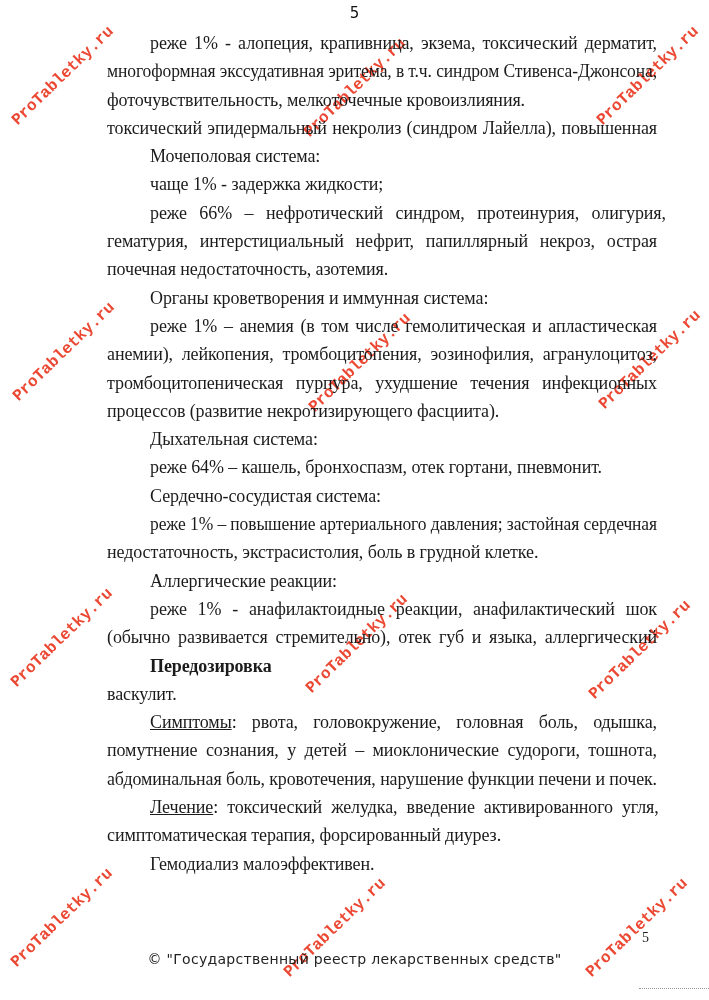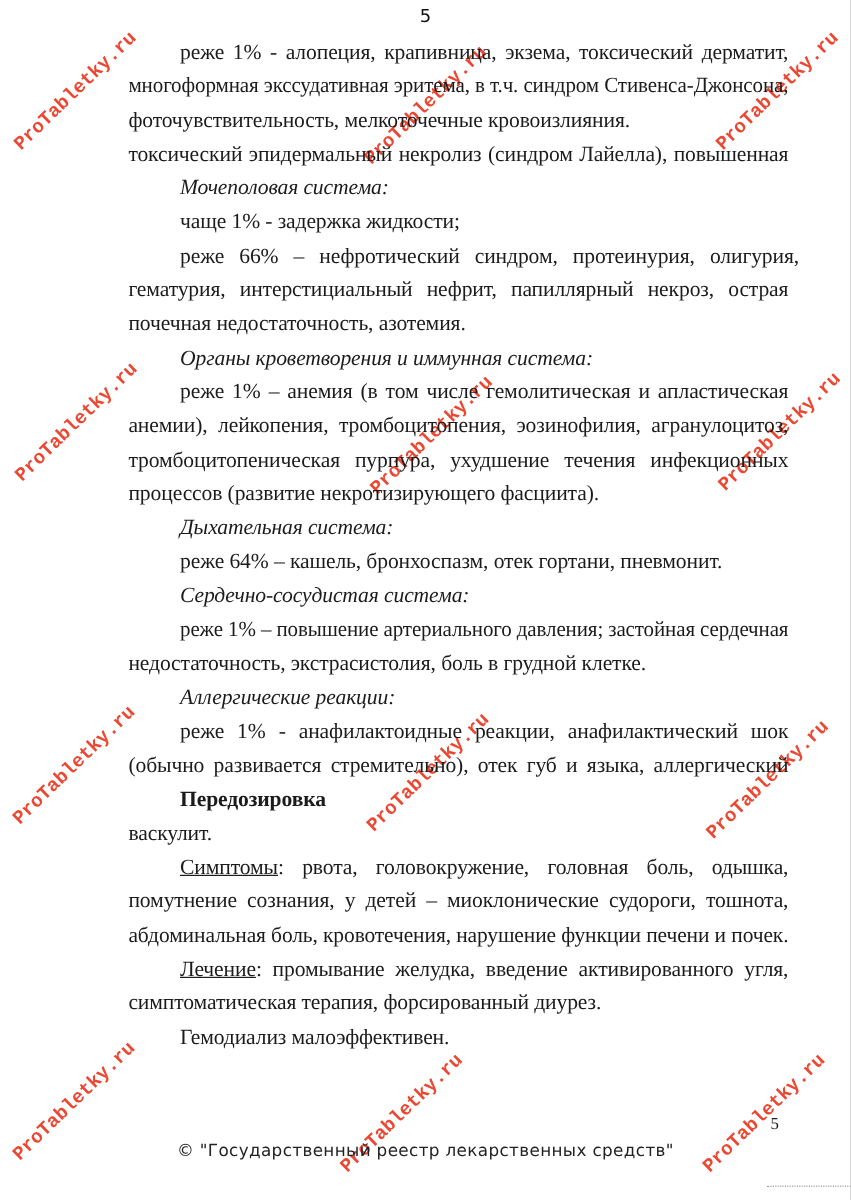--- a/index.html
+++ b/index.html
@@ -34,21 +34,21 @@
     left:107px;top:29px;width:550px;
     color:#1b1b1b;
   }
   .line{
     height:28.3px;line-height:28.3px;
     font-size:18px;
     white-space:nowrap;
     letter-spacing:-0.1px;
   }
   .line.indent{padding-left:43px;}
-  .line.italic{font-style:italic;}
+  .line.italic{}
   .line.bold{font-weight:700;}
   .ln-in{display:inline-block;vertical-align:top;transform-origin:0 50%;}
   .u{text-decoration:underline;}
   .footer{
     position:absolute;z-index:2;
     top:951px;left:0;width:709px;
     text-align:center;
     font-family:"DejaVu Sans", sans-serif;
     font-size:14px;letter-spacing:0.3px;
     color:#222;
@@ -105,20 +105,20 @@
       <div class="line indent"><span class="ln-in" style="transform: scaleX(0.971904);"><span>реже 1% – повышение артериального давления; застойная сердечная</span></span></div>
       <div class="line"><span class="ln-in"><span>недостаточность, экстрасистолия, боль в грудной клетке.</span></span></div>
       <div class="line indent italic"><span class="ln-in"><span>Аллергические реакции:</span></span></div>
       <div class="line indent"><span class="ln-in" style="word-spacing: 6.41406px;"><span>реже 1% - анафилактоидные реакции, анафилактический шок</span></span></div>
       <div class="line"><span class="ln-in" style="word-spacing: 3.38839px; font-family: Liberation Serif, serif;"><span>(обычно развивается стремительно), отек губ и языка, аллергический</span></span></div>
       <div class="line indent bold"><span class="ln-in"><span>Передозировка</span></span></div>
       <div class="line"><span class="ln-in"><span>васкулит.</span></span></div>
       <div class="line indent"><span class="ln-in" style="word-spacing: 10.8625px;"><span class="u">Симптомы</span><span>: рвота, головокружение, головная боль, одышка,</span></span></div>
       <div class="line"><span class="ln-in" style="word-spacing: 4.06473px;"><span>помутнение сознания, у детей – миоклонические судороги, тошнота,</span></span></div>
       <div class="line"><span class="ln-in" style="transform: scaleX(0.994997);"><span>абдоминальная боль, кровотечения, нарушение функции печени и почек.</span></span></div>
-      <div class="line indent"><span class="ln-in" style="word-spacing: 4.63125px;"><span class="u">Лечение</span><span>: промывание желудка, введение активированного угля,</span></span></div>
+      <div class="line indent"><span class="ln-in" style="word-spacing: 4.63125px;"><span class="u">Лечение</span><span>: токсический желудка, введение активированного угля,</span></span></div>
       <div class="line"><span class="ln-in"><span>симптоматическая терапия, форсированный диурез.</span></span></div>
       <div class="line indent"><span class="ln-in"><span>Гемодиализ малоэффективен.</span></span></div>
     </div>
   <div class="footer">© "Государственный реестр лекарственных средств"</div>
   <div class="bottom-num">5</div>
   <div class="scan-artifact"></div>
 </div>
 
 </body></html>

